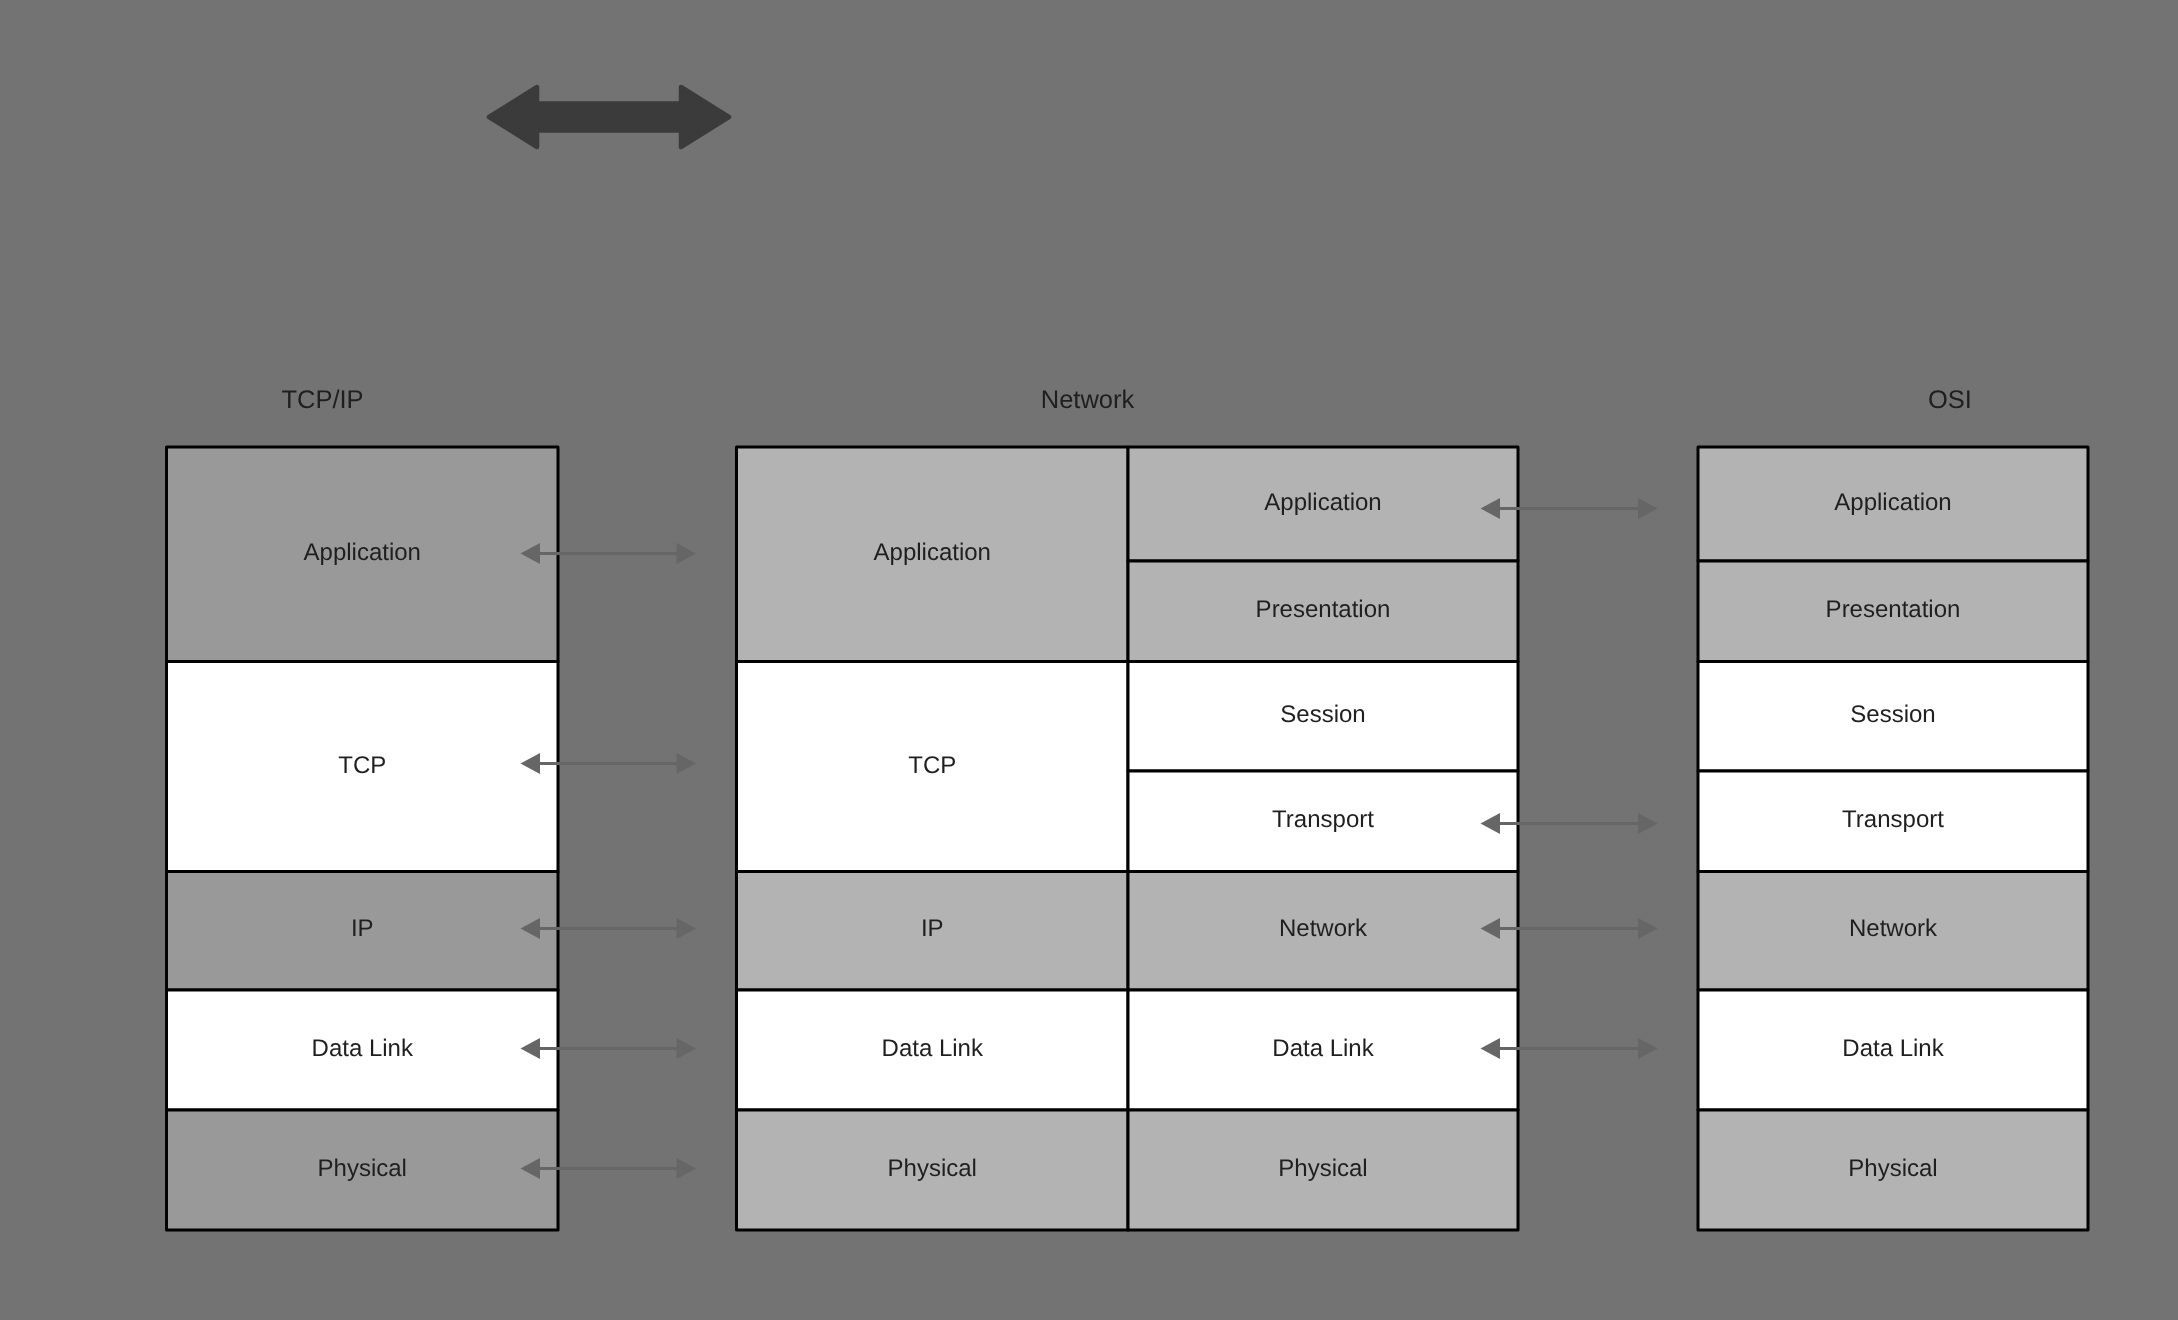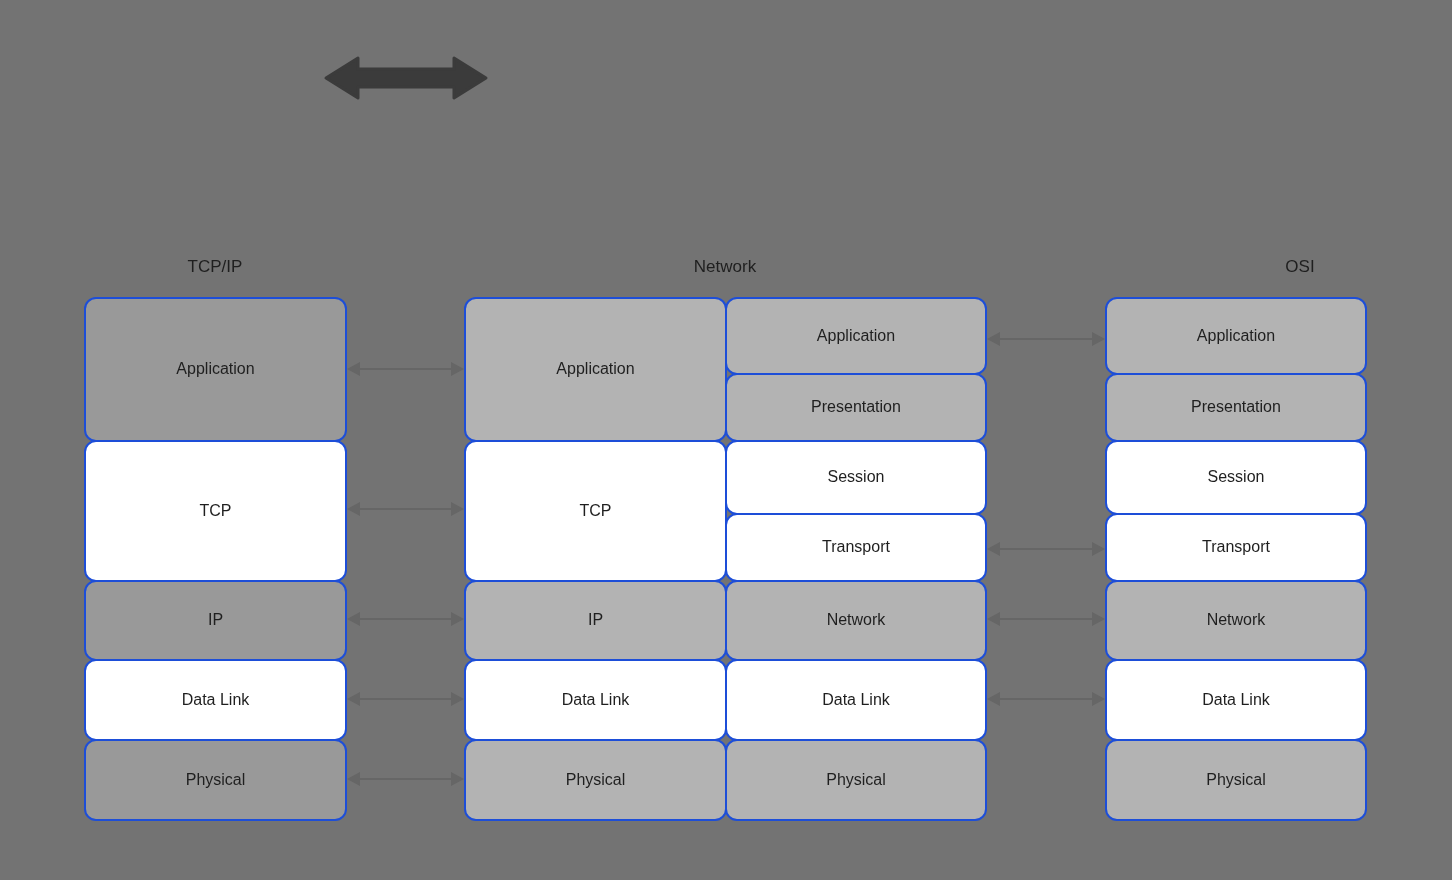--- a/index.html
+++ b/index.html
@@ -32,30 +32,31 @@
   }
 
   
   .stack {
     position: absolute;
   }
 
   .layer-box {
     position: absolute;
     box-sizing: border-box;
-    border: 2px solid #1d4ed8;
-    border-radius: 12px;
+    border: 2px solid #000000;
+    border-radius: 1px;
     display: flex;
     align-items: center;
     justify-content: center;
     font-size: 16px;
     color: #1f1f1f;
     text-align: center;
     line-height: 1.15;
     white-space: nowrap;
+    margin-left: 26px;
   }
 
   
   .connector {
     position: absolute;
     height: 18px;
     pointer-events: none;
   }
   .connector .shaft {
     position: absolute;

